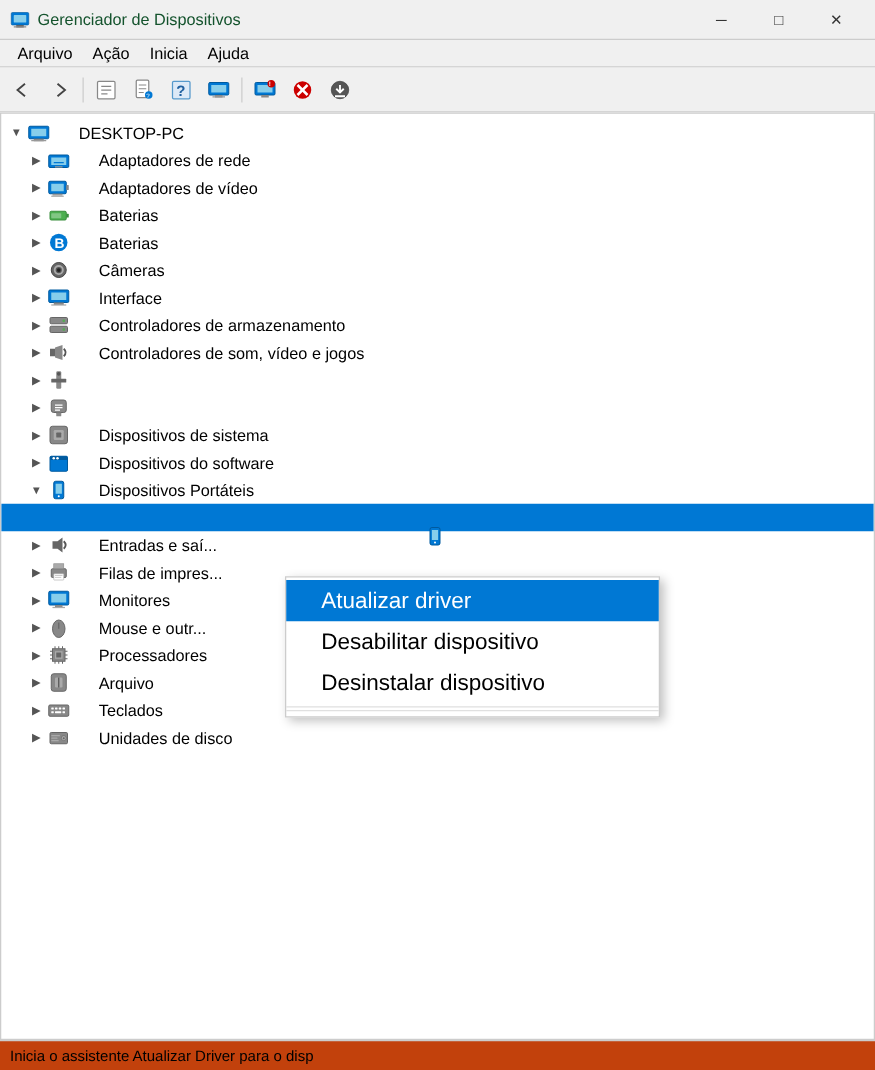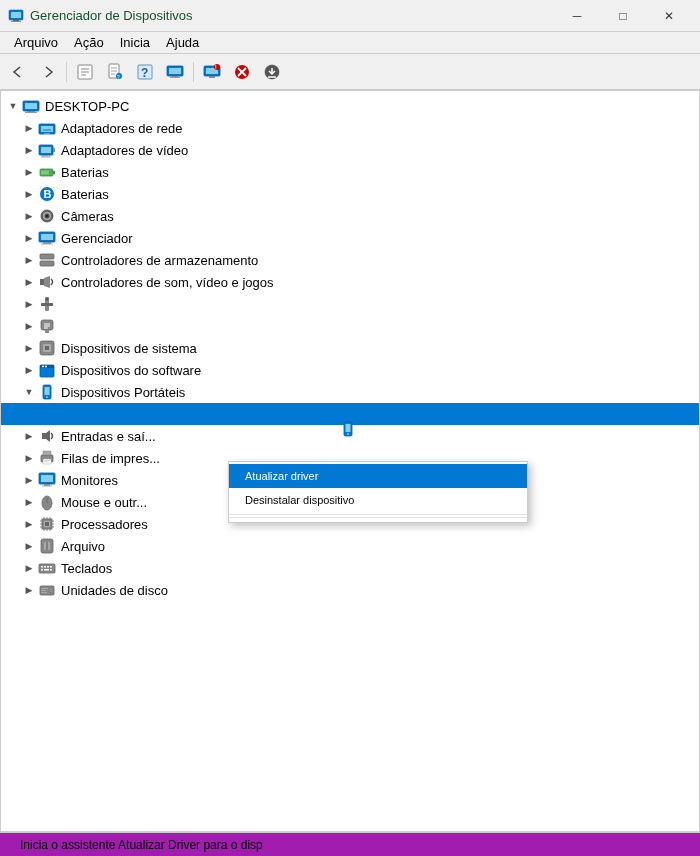--- a/index.html
+++ b/index.html
@@ -139,57 +139,58 @@
       width: 20px;
       height: 20px;
       display: flex;
       align-items: center;
       justify-content: center;
       margin-right: 4px;
       flex-shrink: 0;
     }
     .tree-label {
       font-size: 13px;
+      margin-left: 18px;
     }
     .tree-indent { width: 16px; flex-shrink: 0; }
 
     
     .context-menu {
       position: absolute;
       left: 227px;
       top: 370px;
       width: 300px;
       background: #fff;
       border: 1px solid #ccc;
       box-shadow: 3px 3px 8px rgba(0,0,0,0.25);
       z-index: 100;
       padding: 2px 0;
     }
     .context-item {
-      padding: 6px 16px;
+      padding: 6px 28px;
       cursor: pointer;
-      font-size: 11px;
+      font-size: 18px;
       color: #000;
     }
     .context-item.highlighted { background: #0078d4; color: #fff; }
     .context-item.bold { font-weight: bold; }
     .context-separator {
       height: 1px;
       background: #e0e0e0;
       margin: 2px 0;
     }
 
     
     .status-bar {
       height: 24px;
-      background: #a21caf;
+      background: #c2410c;
       border-top: 1px solid #ccc;
       display: flex;
       align-items: center;
-      padding: 0 20px;
+      padding: 0 8px;
       font-size: 12px;
       color: #000;
     }
 
     
     .tree-area::-webkit-scrollbar { width: 12px; }
     .tree-area::-webkit-scrollbar-track { background: #f0f0f0; }
     .tree-area::-webkit-scrollbar-thumb { background: #c0c0c0; border: 2px solid #f0f0f0; }
   </style>
 </head>
@@ -386,21 +387,21 @@
       <div class="tree-indent"></div>
       <div class="tree-chevron">▶</div>
       <div class="tree-icon">
         <svg width="18" height="18" viewBox="0 0 18 18">
           <rect x="1" y="3" width="16" height="10" rx="1" fill="#0078d4" stroke="#005a9e" stroke-width="0.8"></rect>
           <rect x="3" y="5" width="12" height="6" fill="#87ceeb"></rect>
           <rect x="5" y="13" width="8" height="2" fill="#888"></rect>
           <rect x="3" y="14.5" width="12" height="1" fill="#aaa"></rect>
         </svg>
       </div>
-      <span class="tree-label">Gerenciador</span>
+      <span class="tree-label">Interface</span>
     </div>
 
     <div class="tree-item">
       <div class="tree-indent"></div>
       <div class="tree-chevron">▶</div>
       <div class="tree-icon">
         <svg width="18" height="18" viewBox="0 0 18 18">
           <rect x="2" y="3" width="14" height="5" rx="1" fill="#888" stroke="#666" stroke-width="0.8"></rect>
           <rect x="2" y="10" width="14" height="5" rx="1" fill="#888" stroke="#666" stroke-width="0.8"></rect>
           <rect x="12" y="4.5" width="2" height="2" rx="0.5" fill="#55aa55"></rect>
@@ -625,20 +626,21 @@
           <rect x="3" y="11" width="6" height="1" rx="0.3" fill="#aaa"></rect>
         </svg>
       </div>
       <span class="tree-label">Unidades de disco</span>
     </div>
 
   </div>
 
   <div class="context-menu">
     <div class="context-item highlighted">Atualizar driver</div>
+    <div class="context-item">Desabilitar dispositivo</div>
     <div class="context-item">Desinstalar dispositivo</div>
     <div class="context-separator"></div>
     <div class="context-separator"></div>
   </div>
 </div>
 
 <div class="status-bar">
   <span>Inicia o assistente Atualizar Driver para o disp</span>
 </div>
 

